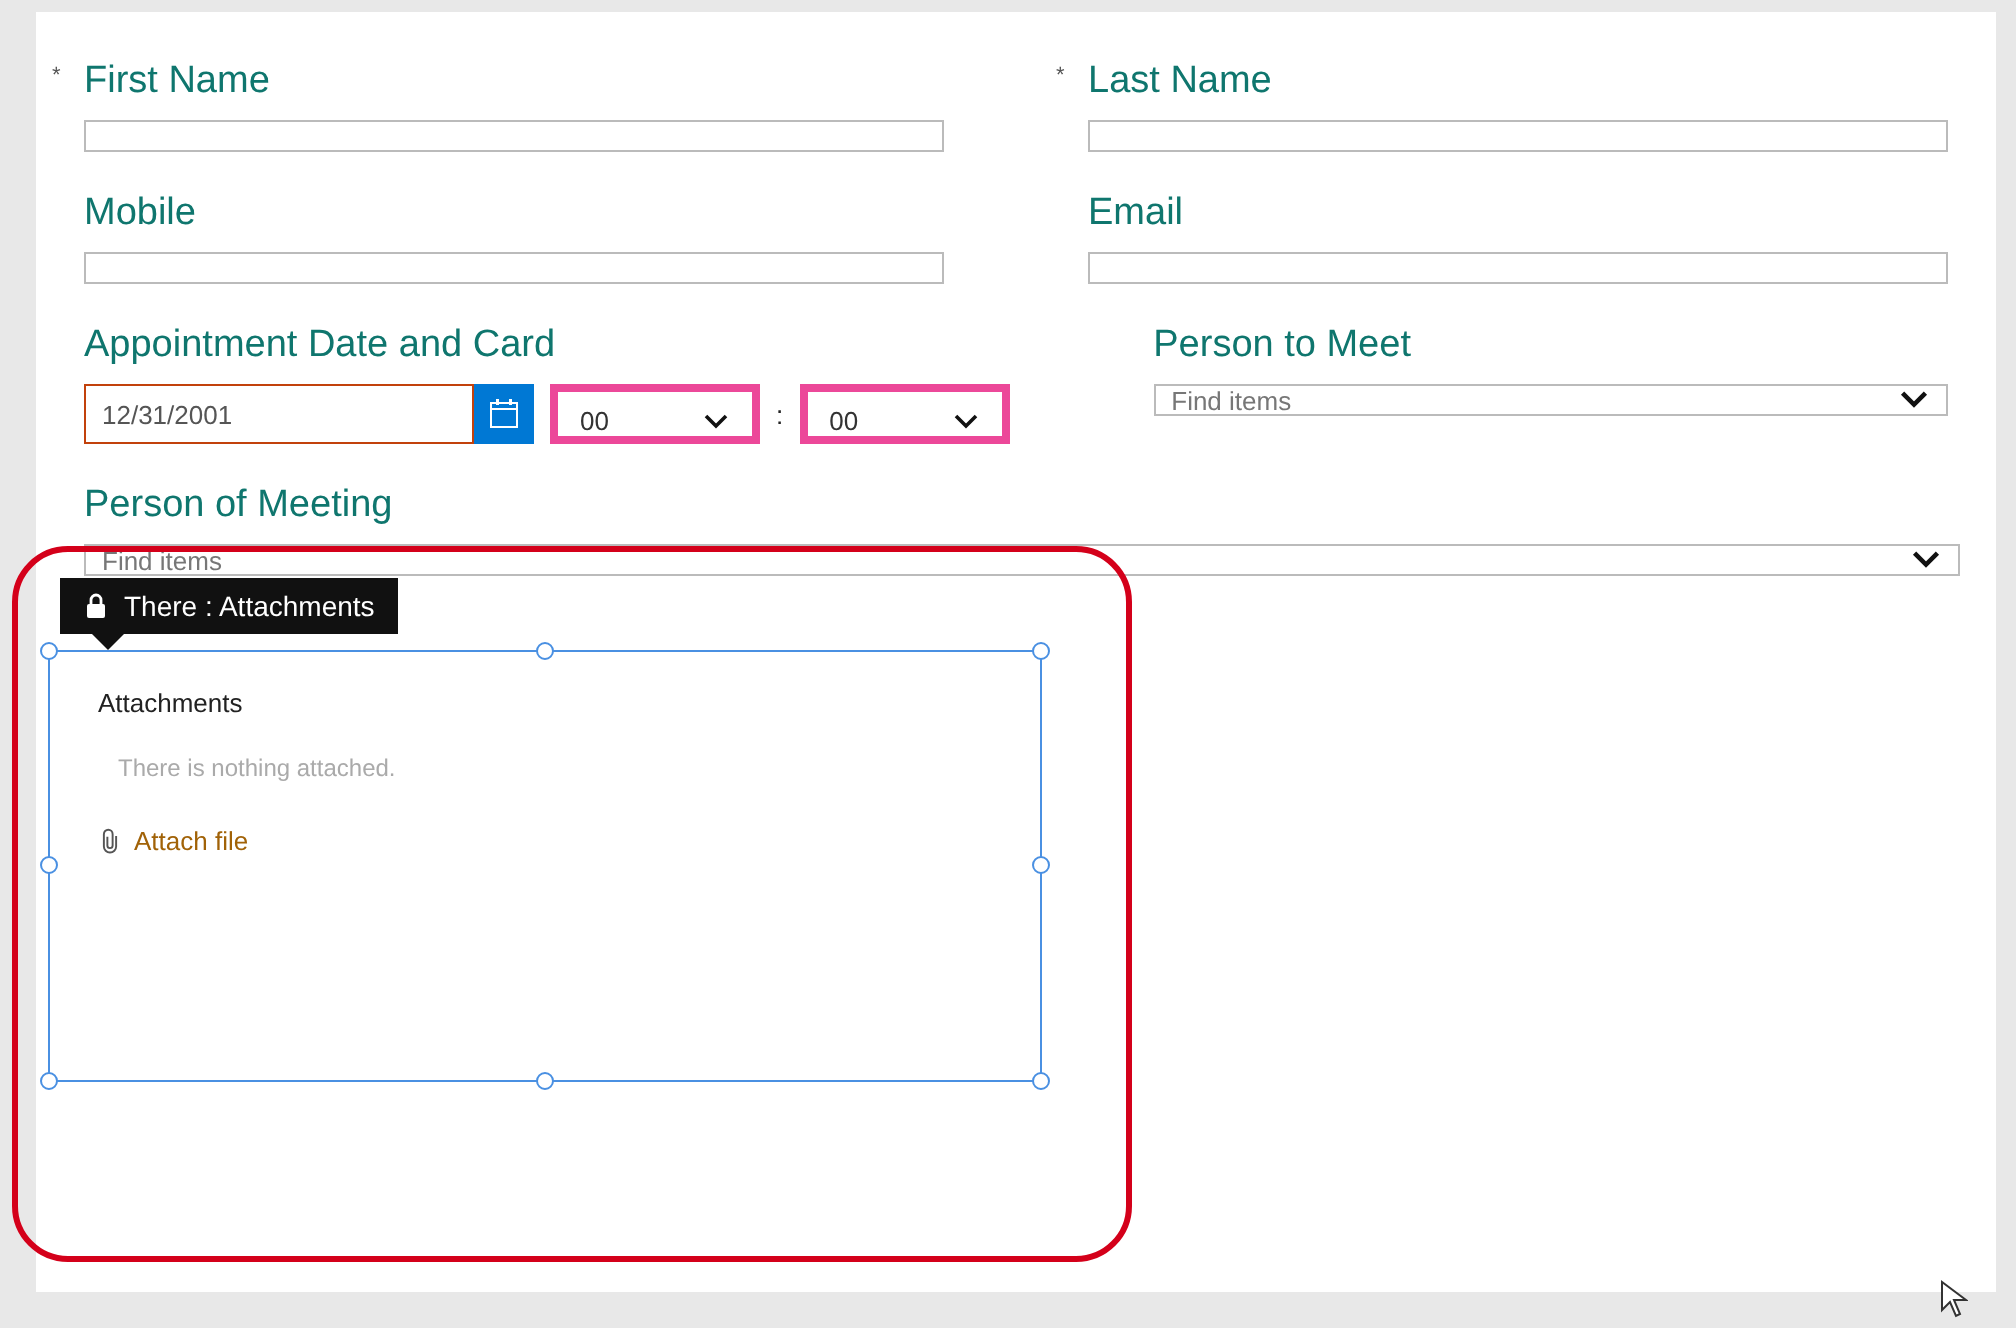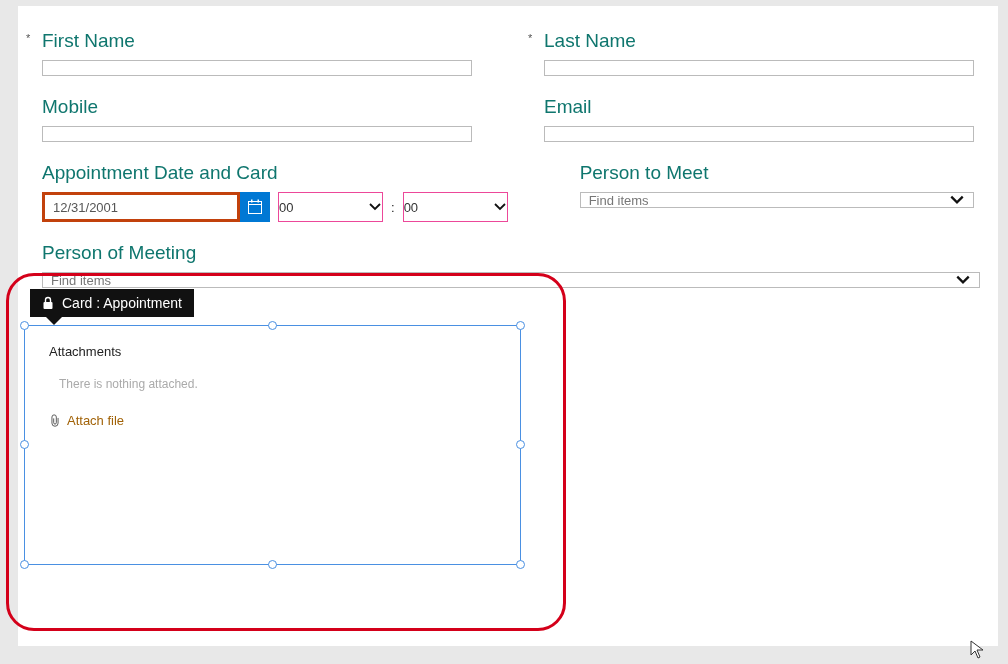--- a/index.html
+++ b/index.html
@@ -67,37 +67,37 @@
     margin-left:16px;
     gap:8px;
     width: calc(100% - 16px);
   }
   .date-input-wrap {
     display:flex;
     flex: 0 0 225px;
   }
   .date-input {
     height:30px;
-    border:3px solid #c2410c;
+    border:1px solid #c2410c;
     padding:4px 8px;
     font-size:13px;
     color:#555;
     flex:1;
   }
   .cal-btn {
     width:30px; height:30px;
     background:#0078d4;
     display:flex; align-items:center; justify-content:center;
     color:#fff;
   }
   .time-select {
     width:105px; height:30px;
-    border:1px solid #ec4899;
-    display:flex; align-items:center;
-    padding:0 0;
+    border:4px solid #ec4899;
+    display:flex; align-items:flex-end;
+    padding:0 11px;
     justify-content:space-between;
     font-size:13px;
   }
   .colon { font-size:13px; color:#222;}
   .purpose-input { width: 938px; }
 
   
   .attach-wrap {
     position:absolute;
     left: 6px;
@@ -128,21 +128,21 @@
     position:absolute;
     left:16px; bottom:-8px;
     width:0;height:0;
     border-left:8px solid transparent;
     border-right:8px solid transparent;
     border-top:8px solid #111;
   }
   .sel-box {
     position:absolute;
     left:18px; top:52px;
-    width:497px; height:240px;
+    width:497px; height:216px;
     border:1px solid #4a90e2;
     background:#fff;
     pointer-events:auto;
   }
   .handle {
     position:absolute;
     width:9px; height:9px;
     background:#fff;
     border:1px solid #4a90e2;
     border-radius:50%;
@@ -269,21 +269,21 @@
 <div class="attach-wrap">
   <div class="red-annot"></div>
 
   <div class="tooltip">
     <span class="lock">
       <svg width="12" height="14" viewBox="0 0 12 14">
           <rect x="1.5" y="6" width="9" height="7" rx="1" fill="#fff"></rect>
           <path d="M3.5 6V4a2.5 2.5 0 015 0v2" stroke="#fff" stroke-width="1.4" fill="none"></path>
         </svg>
     </span>
-    <span>Card : Appointment</span>
+    <span>There : Attachments</span>
     <div class="arrow"></div>
   </div>
 
   <div class="sel-box">
     <div class="handle" style="left:-5px; top:-5px;"></div>
     <div class="handle" style="left:calc(50% - 5px); top:-5px;"></div>
     <div class="handle" style="right:-5px; top:-5px;"></div>
     <div class="handle" style="left:-5px; top:calc(50% - 5px);"></div>
     <div class="handle" style="right:-5px; top:calc(50% - 5px);"></div>
     <div class="handle" style="left:-5px; bottom:-5px;"></div>

